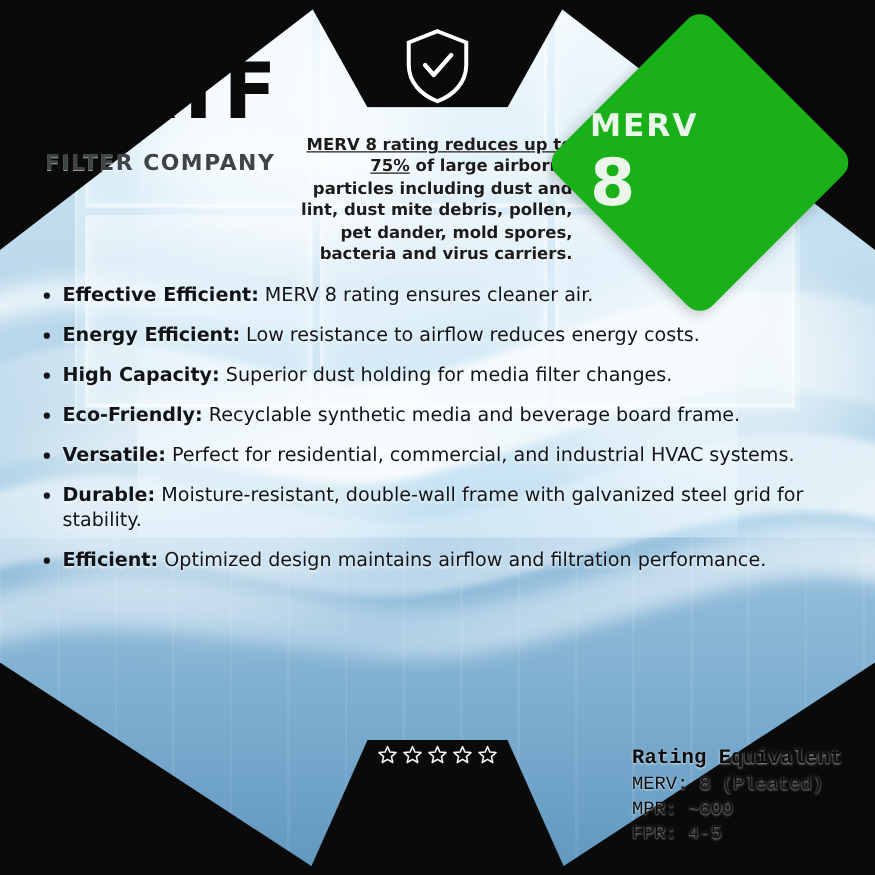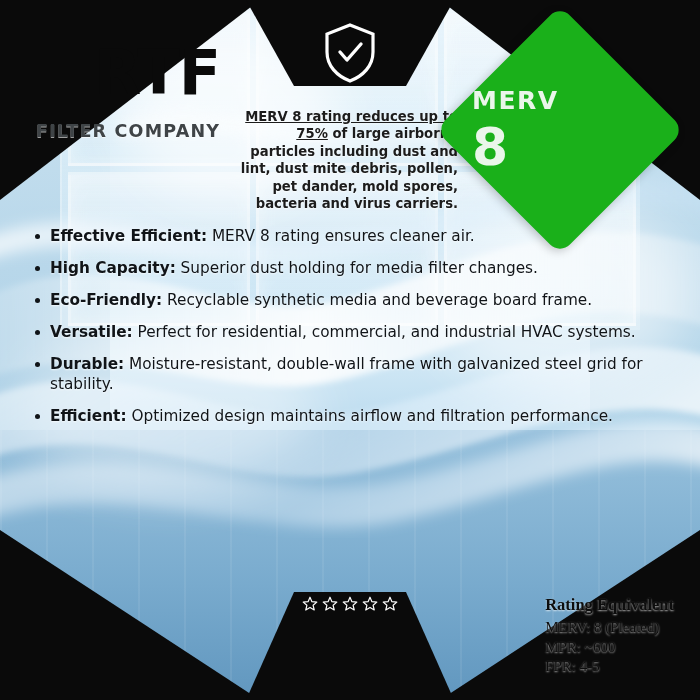--- a/index.html
+++ b/index.html
@@ -233,21 +233,21 @@
     justify-content: space-between;
     z-index: 8;
   }
 
   
   .rating {
     position: absolute;
     right: 26px; bottom: 24px;
     z-index: 8;
     text-align: left;
-    font-family: Liberation Serif, serif;
+    font-family: Liberation Mono, monospace;
     color: #0d0d0d;
     text-shadow: 0 1px 2px rgba(255,255,255,.7);
     margin-top: 19px;
   }
   .rating-title {
     font-size: 16.5px;
     font-weight: 700;
     margin-bottom: 3px;
   }
   .rating-line {
@@ -336,20 +336,23 @@
     <div class="diamond-label">MERV</div>
     <div class="diamond-value">8</div>
   </div>
 
   <div class="benefits">
 
     <div class="b-item">
       <b>Effective Efficient:</b><span> MERV 8 rating ensures cleaner air.</span>
     </div>
     <div class="b-item">
+      <b>Energy Efficient:</b><span> Low resistance to airflow reduces energy costs.</span>
+    </div>
+    <div class="b-item">
       <b>High Capacity:</b><span> Superior dust holding for media filter changes.</span>
     </div>
     <div class="b-item">
       <b>Eco-Friendly:</b><span> Recyclable synthetic media and beverage board frame.</span>
     </div>
     <div class="b-item">
       <b>Versatile:</b><span> Perfect for residential, commercial, and industrial HVAC systems.</span>
     </div>
     <div class="b-item">
       <b>Durable:</b><span> Moisture-resistant, double-wall frame with galvanized steel grid for stability.</span>

